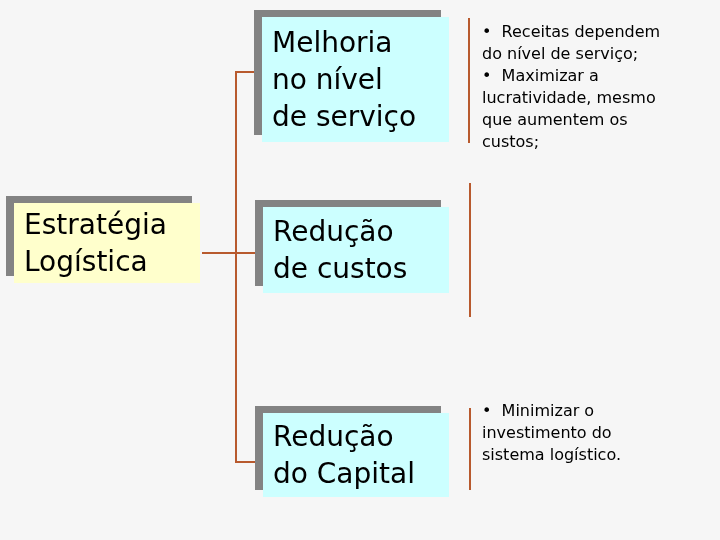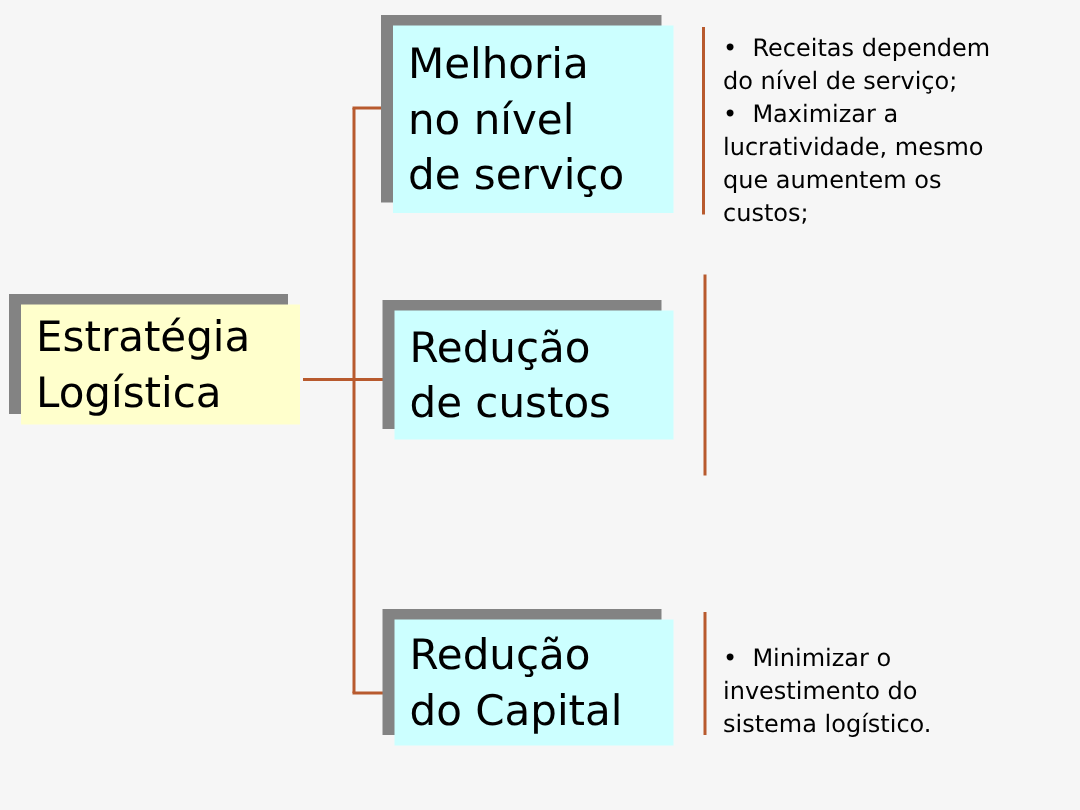--- a/index.html
+++ b/index.html
@@ -74,21 +74,21 @@
 
   
   .notes {
     position: absolute;
     font-size: 16px;
     line-height: 22px;
     white-space: pre-wrap;
   }
   #notes-1 { left: 482px; top: 21px;  width: 232px; }
   #notes-2 { left: 482px; top: 179px; width: 236px; }
-  #notes-3 { left: 482px; top: 428px; width: 236px; }
+  #notes-3 { left: 482px; top: 400px; width: 236px; }
 </style>
 </head>
 <body>
 
 <div class="slide">
 
   <div class="connector" id="conn-mid"></div>
   <div class="connector" id="conn-vertical"></div>
   <div class="connector" id="conn-top"></div>
   <div class="connector" id="conn-bottom"></div>

